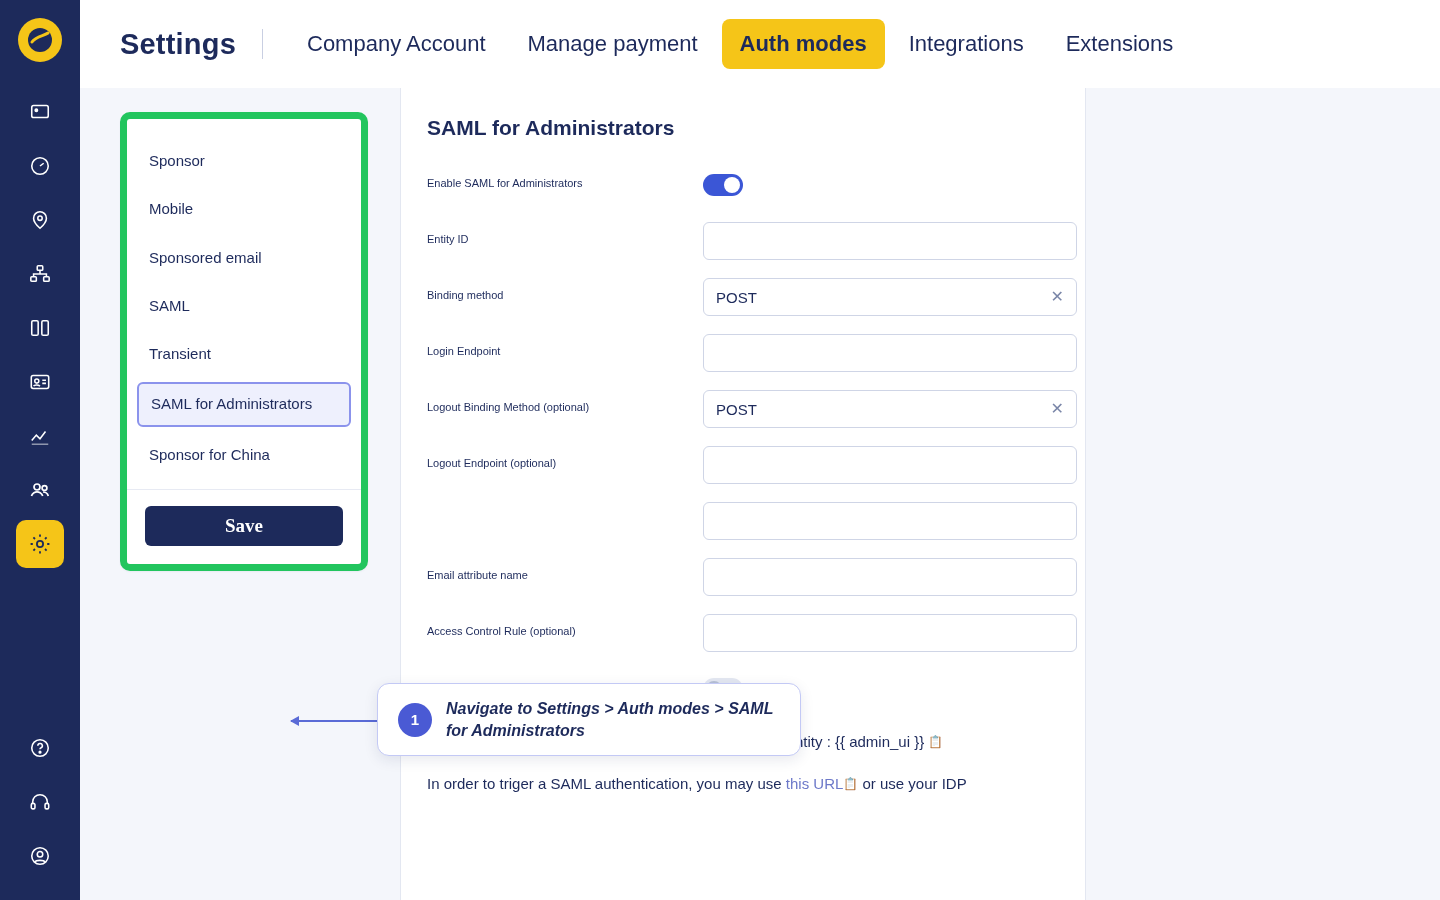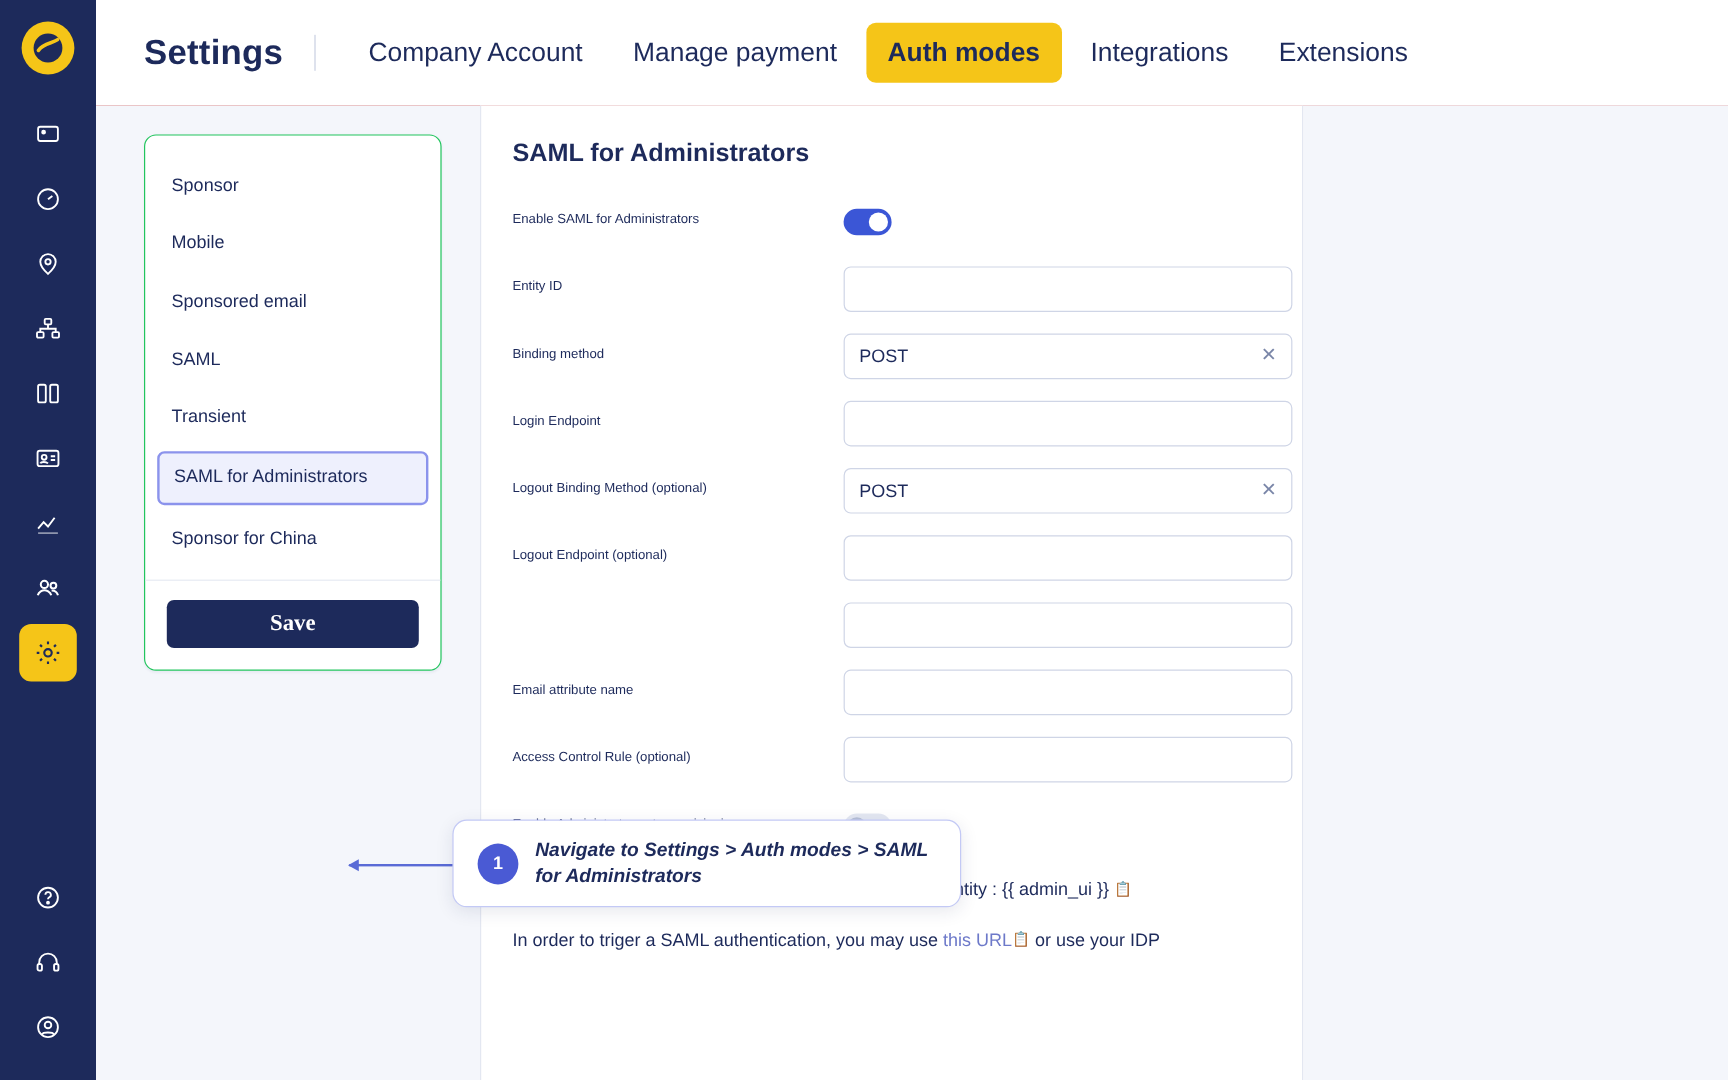--- a/index.html
+++ b/index.html
@@ -30,21 +30,21 @@
     width: 48px; height: 48px; border-radius: 10px;
     display: flex; align-items: center; justify-content: center;
     margin-bottom: 6px;
     color: #ffffff;
   }
   .rail-item.active { background: #f5c518; color: #1d2a5b; }
   .rail-spacer { flex: 1 1 auto; }
   .rail-bottom { padding-bottom: 14px; display: flex; flex-direction: column; align-items: center; }
 
   
-  .main { flex: 1 1 auto; height: 800px; background: #b91c1c; position: relative; }
+  .main { flex: 1 1 auto; height: 800px; background: #84cc16; position: relative; }
 
   .topbar {
     height: 88px; display: flex; align-items: center;
     padding-left: 40px; gap: 0;
     background: #ffffff;
   }
   .page-title {
     font-size: 29px; font-weight: 700; color: #1d2a5b;
     letter-spacing: .2px;
   }
@@ -63,21 +63,21 @@
     height: 812px;
     background: #f4f6fb;
     padding: 0;
   }
 
   
   .menu-card {
     position: absolute; left: 40px; top: 24px;
     width: 248px;
     background: #ffffff;
-    border: 1px solid #22c55e;
+    border: 7px solid #22c55e;
     border-radius: 10px;
     box-shadow: 0 1px 2px rgba(29,42,91,.05);
     padding: 18px 0 14px 0;
   }
   .menu-item {
     font-size: 15px; color: #1d2a5b;
     padding: 14px 22px;
     line-height: 1.35;
   }
   .menu-item.selected {

